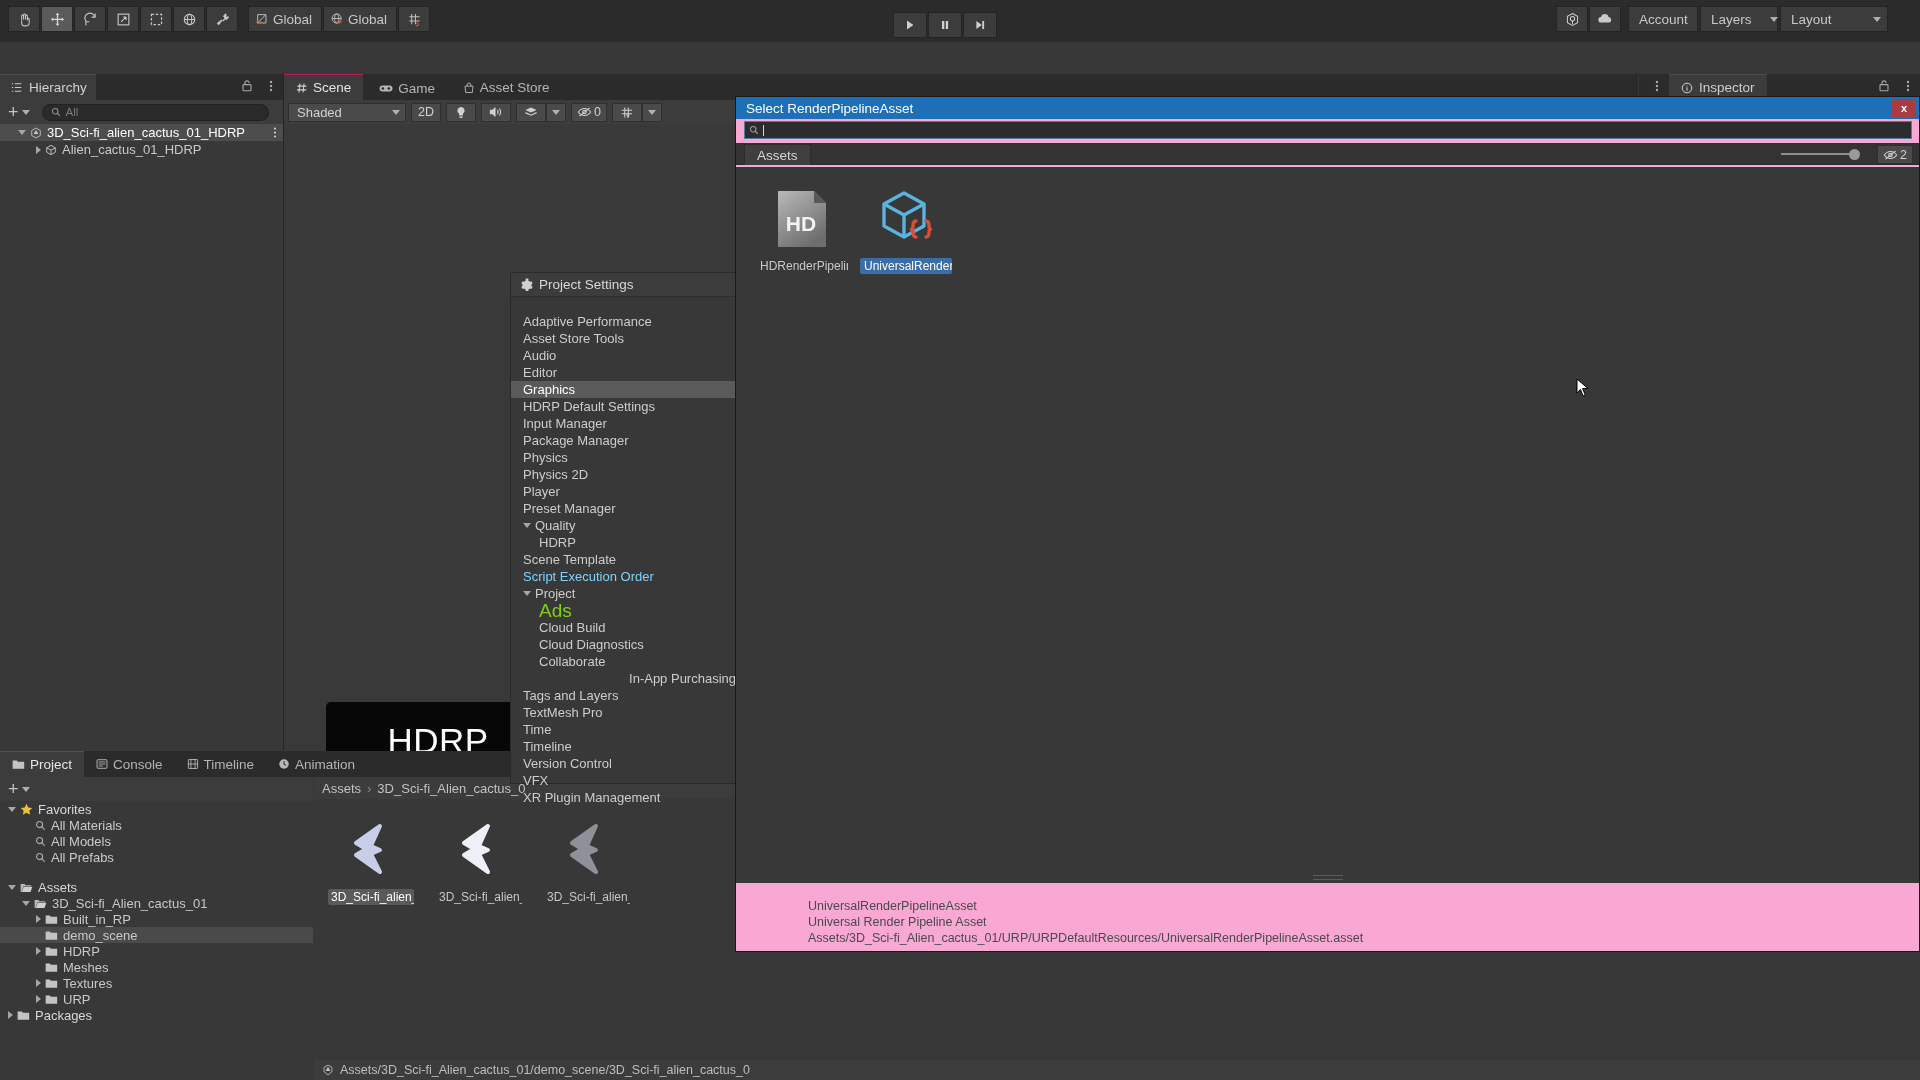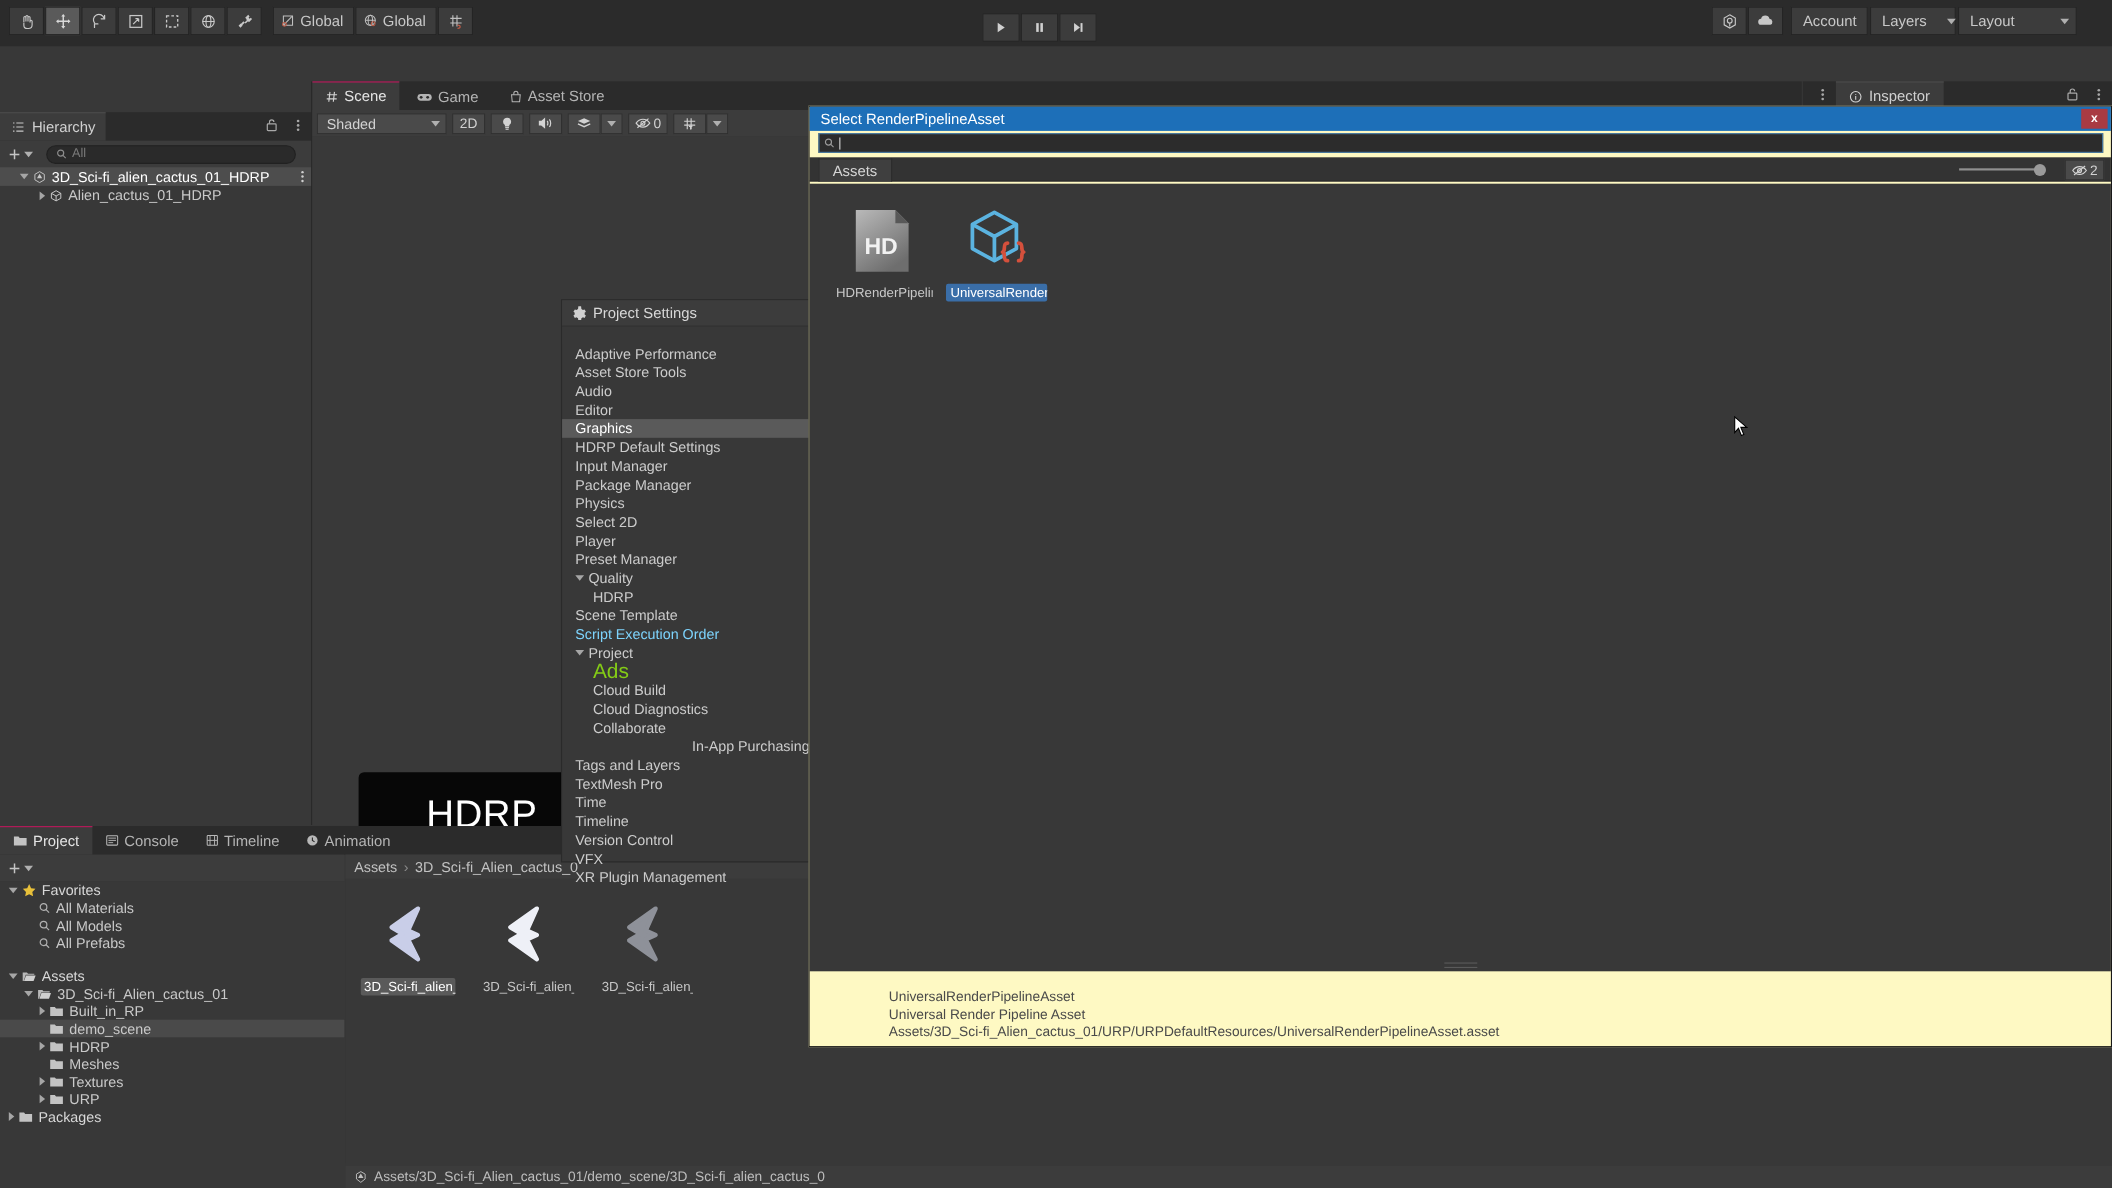--- a/index.html
+++ b/index.html
@@ -46,21 +46,21 @@
     display: flex; align-items: center; justify-content: center; margin-right: 1px;
   }
   .ptab {
     display: inline-flex; align-items: center; gap: 5px; height: 26px;
     padding: 0 12px; font-size: 13.5px; color: #b4b4b4; background: transparent;
     position: relative; top: 0;
   }
   .ptab.active { background: #3c3c3c; color: #e4e4e4; border-top: 1px solid #be185d; }
 
   
-  .hierarchy { position: absolute; left: 0; top: 74px; width: 283px; height: 676px; background: #383838; margin-top: 28px; }
+  .hierarchy { position: absolute; left: 0; top: 74px; width: 283px; height: 676px; background: #383838; }
   .h-tabbar { position: absolute; top: 0; left: 0; width: 283px; height: 26px; background: #2b2b2b; }
   .h-tab { position: absolute; left: 0; top: 0; height: 26px; width: 96px; background: #3c3c3c;
            display: flex; align-items: center; gap: 6px; padding-left: 10px; font-size: 13.5px; color: #d0d0d0;
            border-top: 1px solid #4d4d4d; }
   .h-lock { position: absolute; right: 30px; top: 5px; }
   .h-kebab { position: absolute; right: 10px; top: 4px; }
   .h-toolrow { position: absolute; top: 26px; left: 0; width: 283px; height: 24px; background: #3c3c3c;
                display: flex; align-items: center; padding: 0 6px; gap: 4px; }
   .plus-dd { display: flex; align-items: center; gap: 3px; color: #c4c4c4; font-size: 17px; padding: 0 2px; }
   .h-search {
@@ -116,21 +116,21 @@
              display: flex; gap: 22px; padding: 14px 0 0 14px; }
   .gridcell { width: 86px; display: flex; flex-direction: column; align-items: center; gap: 4px; }
   .gridcell .thumb { width: 78px; height: 72px; display: flex; align-items: center; justify-content: center; }
   .gridcell .cap { font-size: 12px; color: #c6c6c6; max-width: 86px; text-align: center; white-space: nowrap; overflow: hidden; padding: 1px 3px; }
   .gridcell .cap.sel { background: #5a5a5a; border-radius: 2px; color: #fff; }
   .bp-status { position: absolute; bottom: 0; left: 0; width: 1606px; height: 20px; background: #3c3c3c;
                display: flex; align-items: center; gap: 6px; padding-left: 8px; font-size: 12.5px; color: #bdbdbd; }
 
   
   .modal { position: absolute; left: 735px; top: 96px; width: 1185px; height: 856px;
-           background: #fef9c3; border: 1px solid #191919; z-index: 50; }
+           background: #f9a8d4; border: 1px solid #191919; z-index: 50; }
   .modal-title { height: 22px; background: #1d6fb8; display: flex; align-items: center;
                  padding-left: 10px; font-size: 13.5px; color: #ffffff; position: relative; }
   .modal-close { position: absolute; right: 3px; top: 2px; width: 24px; height: 18px; background: #a93b43;
                  color: #fff; display: flex; align-items: center; justify-content: center; font-size: 11px; font-weight: bold; }
   .modal-search { position: absolute; top: 24px; left: 8px; width: 1168px; height: 18px;
                   background: #2c2c2c; border: 1px solid #4b7fa8; display: flex; align-items: center; padding: 0 4px; gap: 4px; }
   .caret-blink { width: 1px; height: 11px; background: #d8d8d8; }
   .modal-tabrow { position: absolute; top: 46px; left: 0; width: 100%; height: 22px; background: #333333;
                   border-bottom: 1px solid #2a2a2a; }
   .modal-tab { position: absolute; left: 8px; top: 1px; height: 21px; padding: 0 12px; background: #3f3f3f;
@@ -718,21 +718,21 @@
         <div style="height: 17px; display: flex; align-items: center; font-size: 13px; padding-left: 4px; color: rgb(204, 204, 204);">
           <span style="display:inline-block;width:8px"></span>
           <span>Package Manager</span>
         </div>
         <div style="height: 17px; display: flex; align-items: center; font-size: 13px; padding-left: 4px; color: rgb(204, 204, 204);">
           <span style="display:inline-block;width:8px"></span>
           <span>Physics</span>
         </div>
         <div style="height: 17px; display: flex; align-items: center; font-size: 13px; padding-left: 4px; color: rgb(204, 204, 204);">
           <span style="display:inline-block;width:8px"></span>
-          <span>Select 2D</span>
+          <span>Physics 2D</span>
         </div>
         <div style="height: 17px; display: flex; align-items: center; font-size: 13px; padding-left: 4px; color: rgb(204, 204, 204);">
           <span style="display:inline-block;width:8px"></span>
           <span>Player</span>
         </div>
         <div style="height: 17px; display: flex; align-items: center; font-size: 13px; padding-left: 4px; color: rgb(204, 204, 204);">
           <span style="display:inline-block;width:8px"></span>
           <span>Preset Manager</span>
         </div>
         <div style="height: 17px; display: flex; align-items: center; font-size: 13px; padding-left: 4px; color: rgb(204, 204, 204);">

